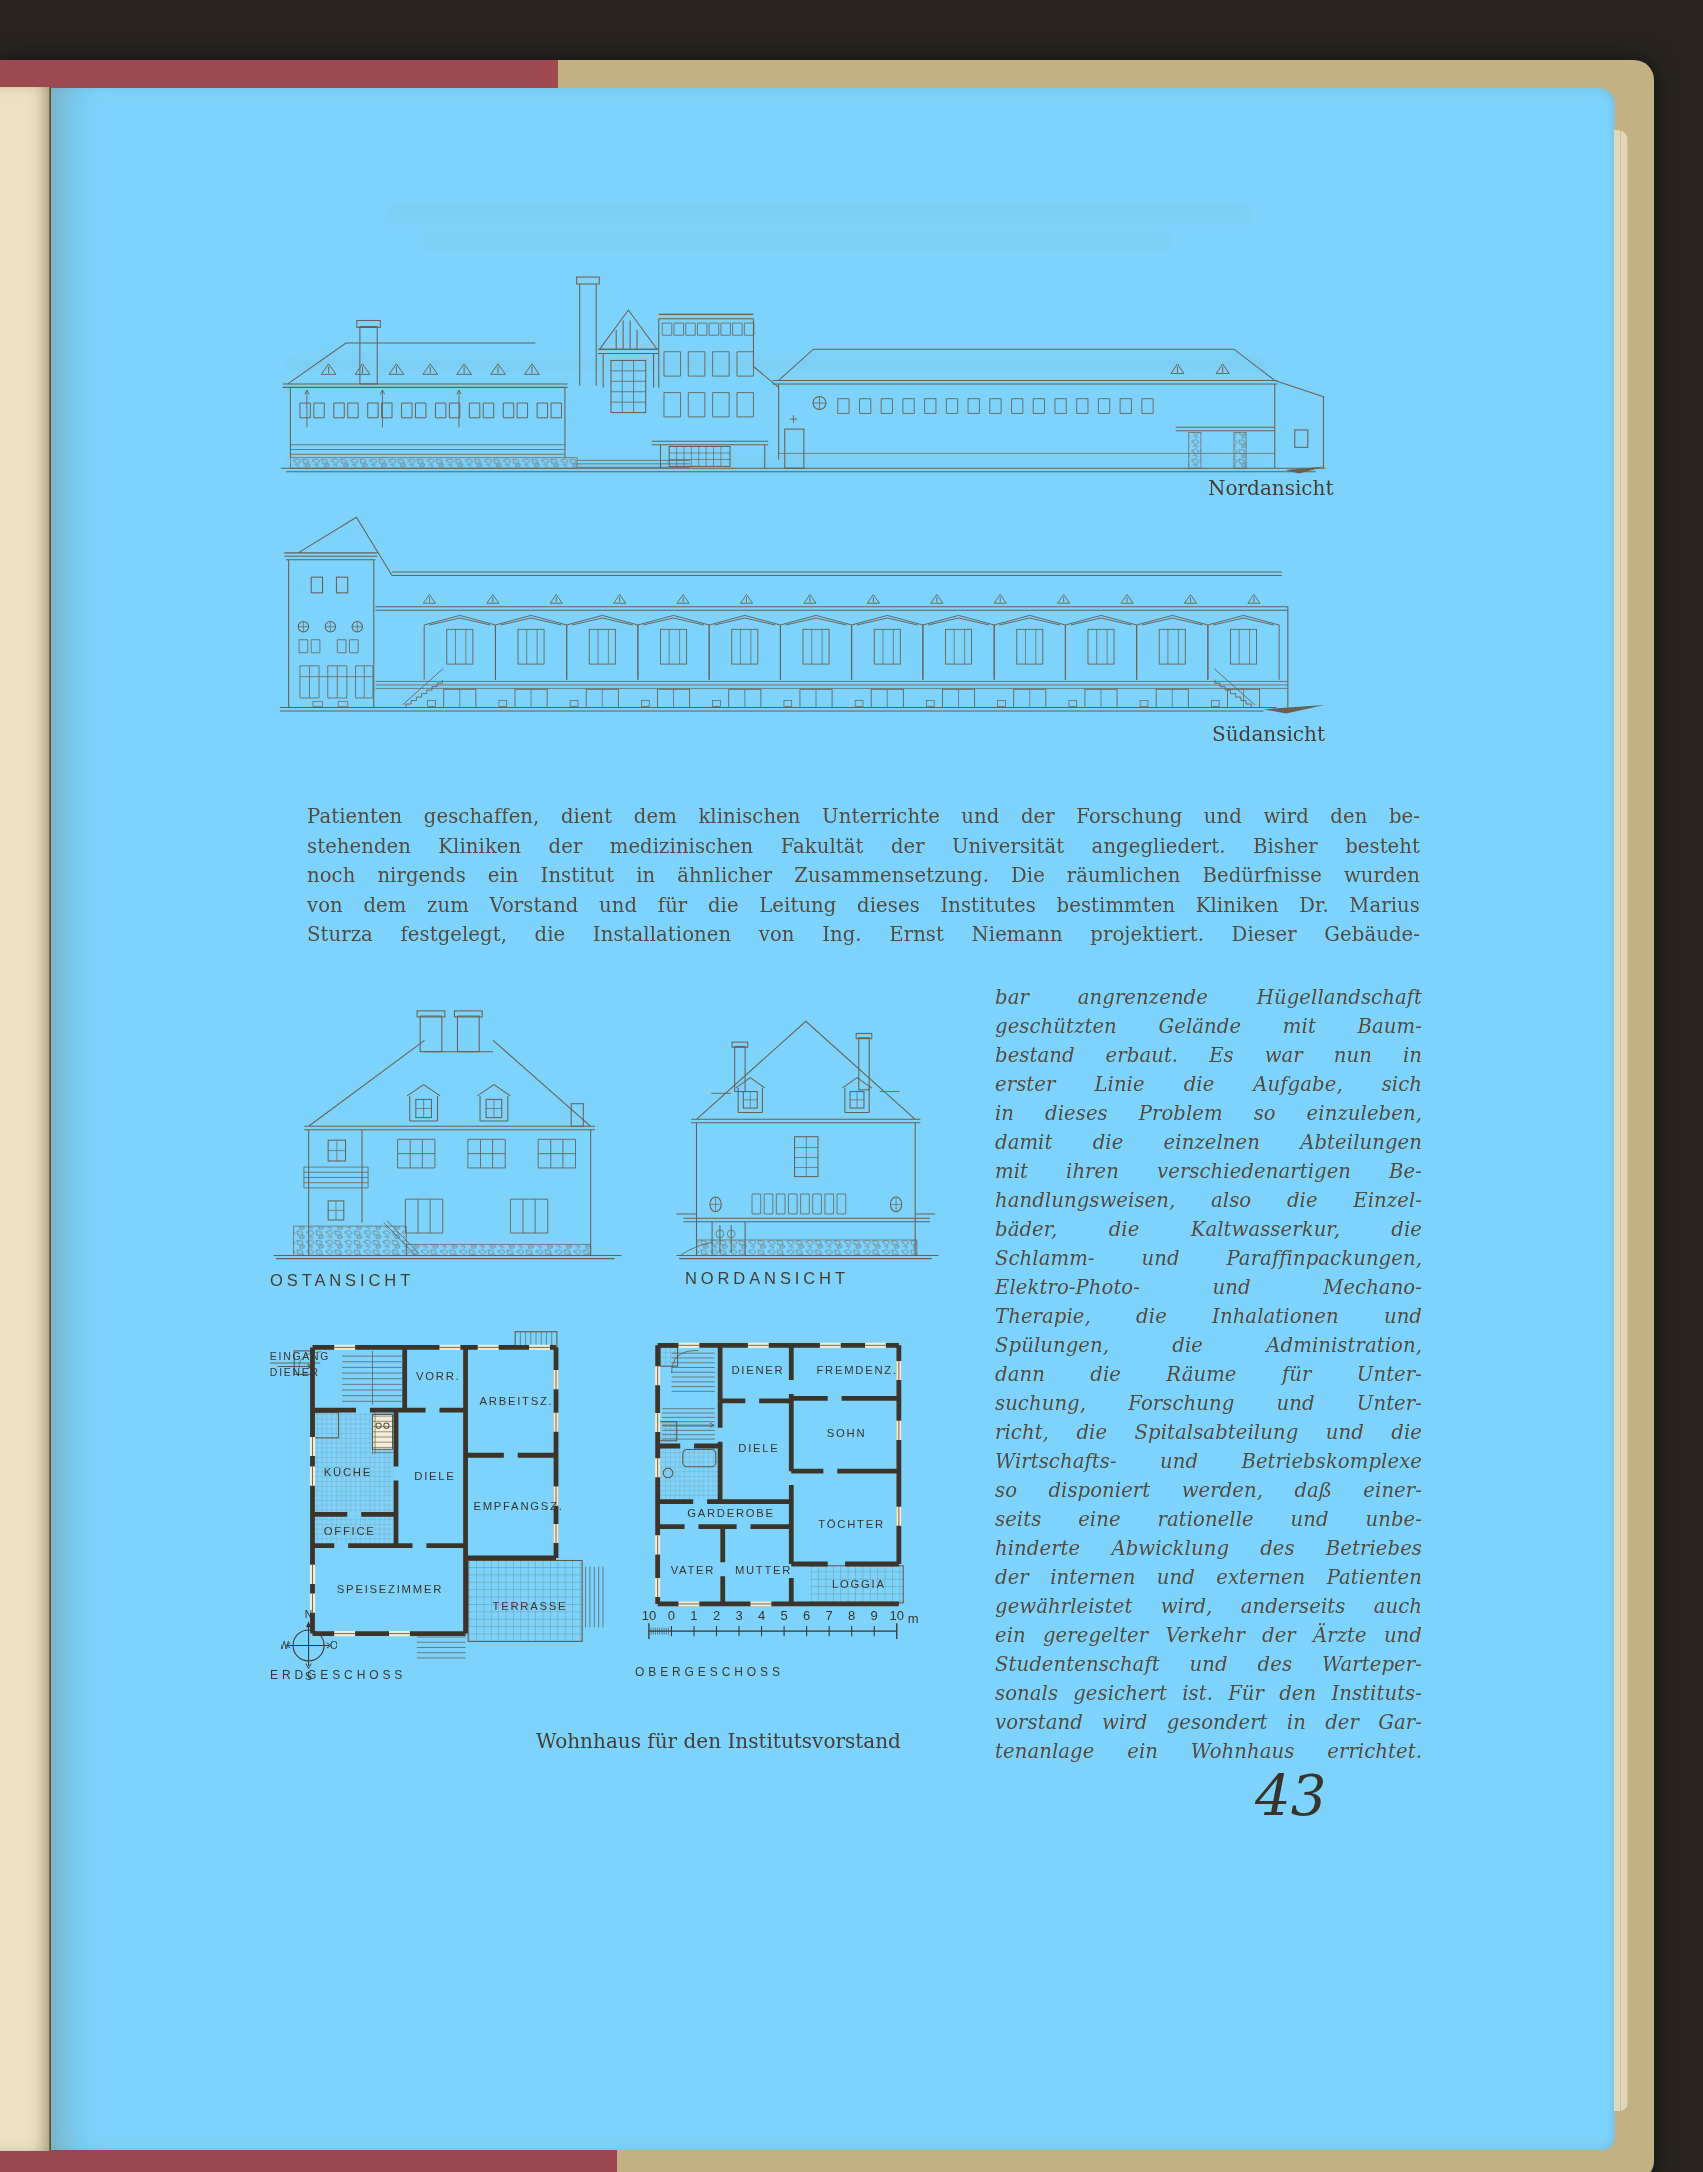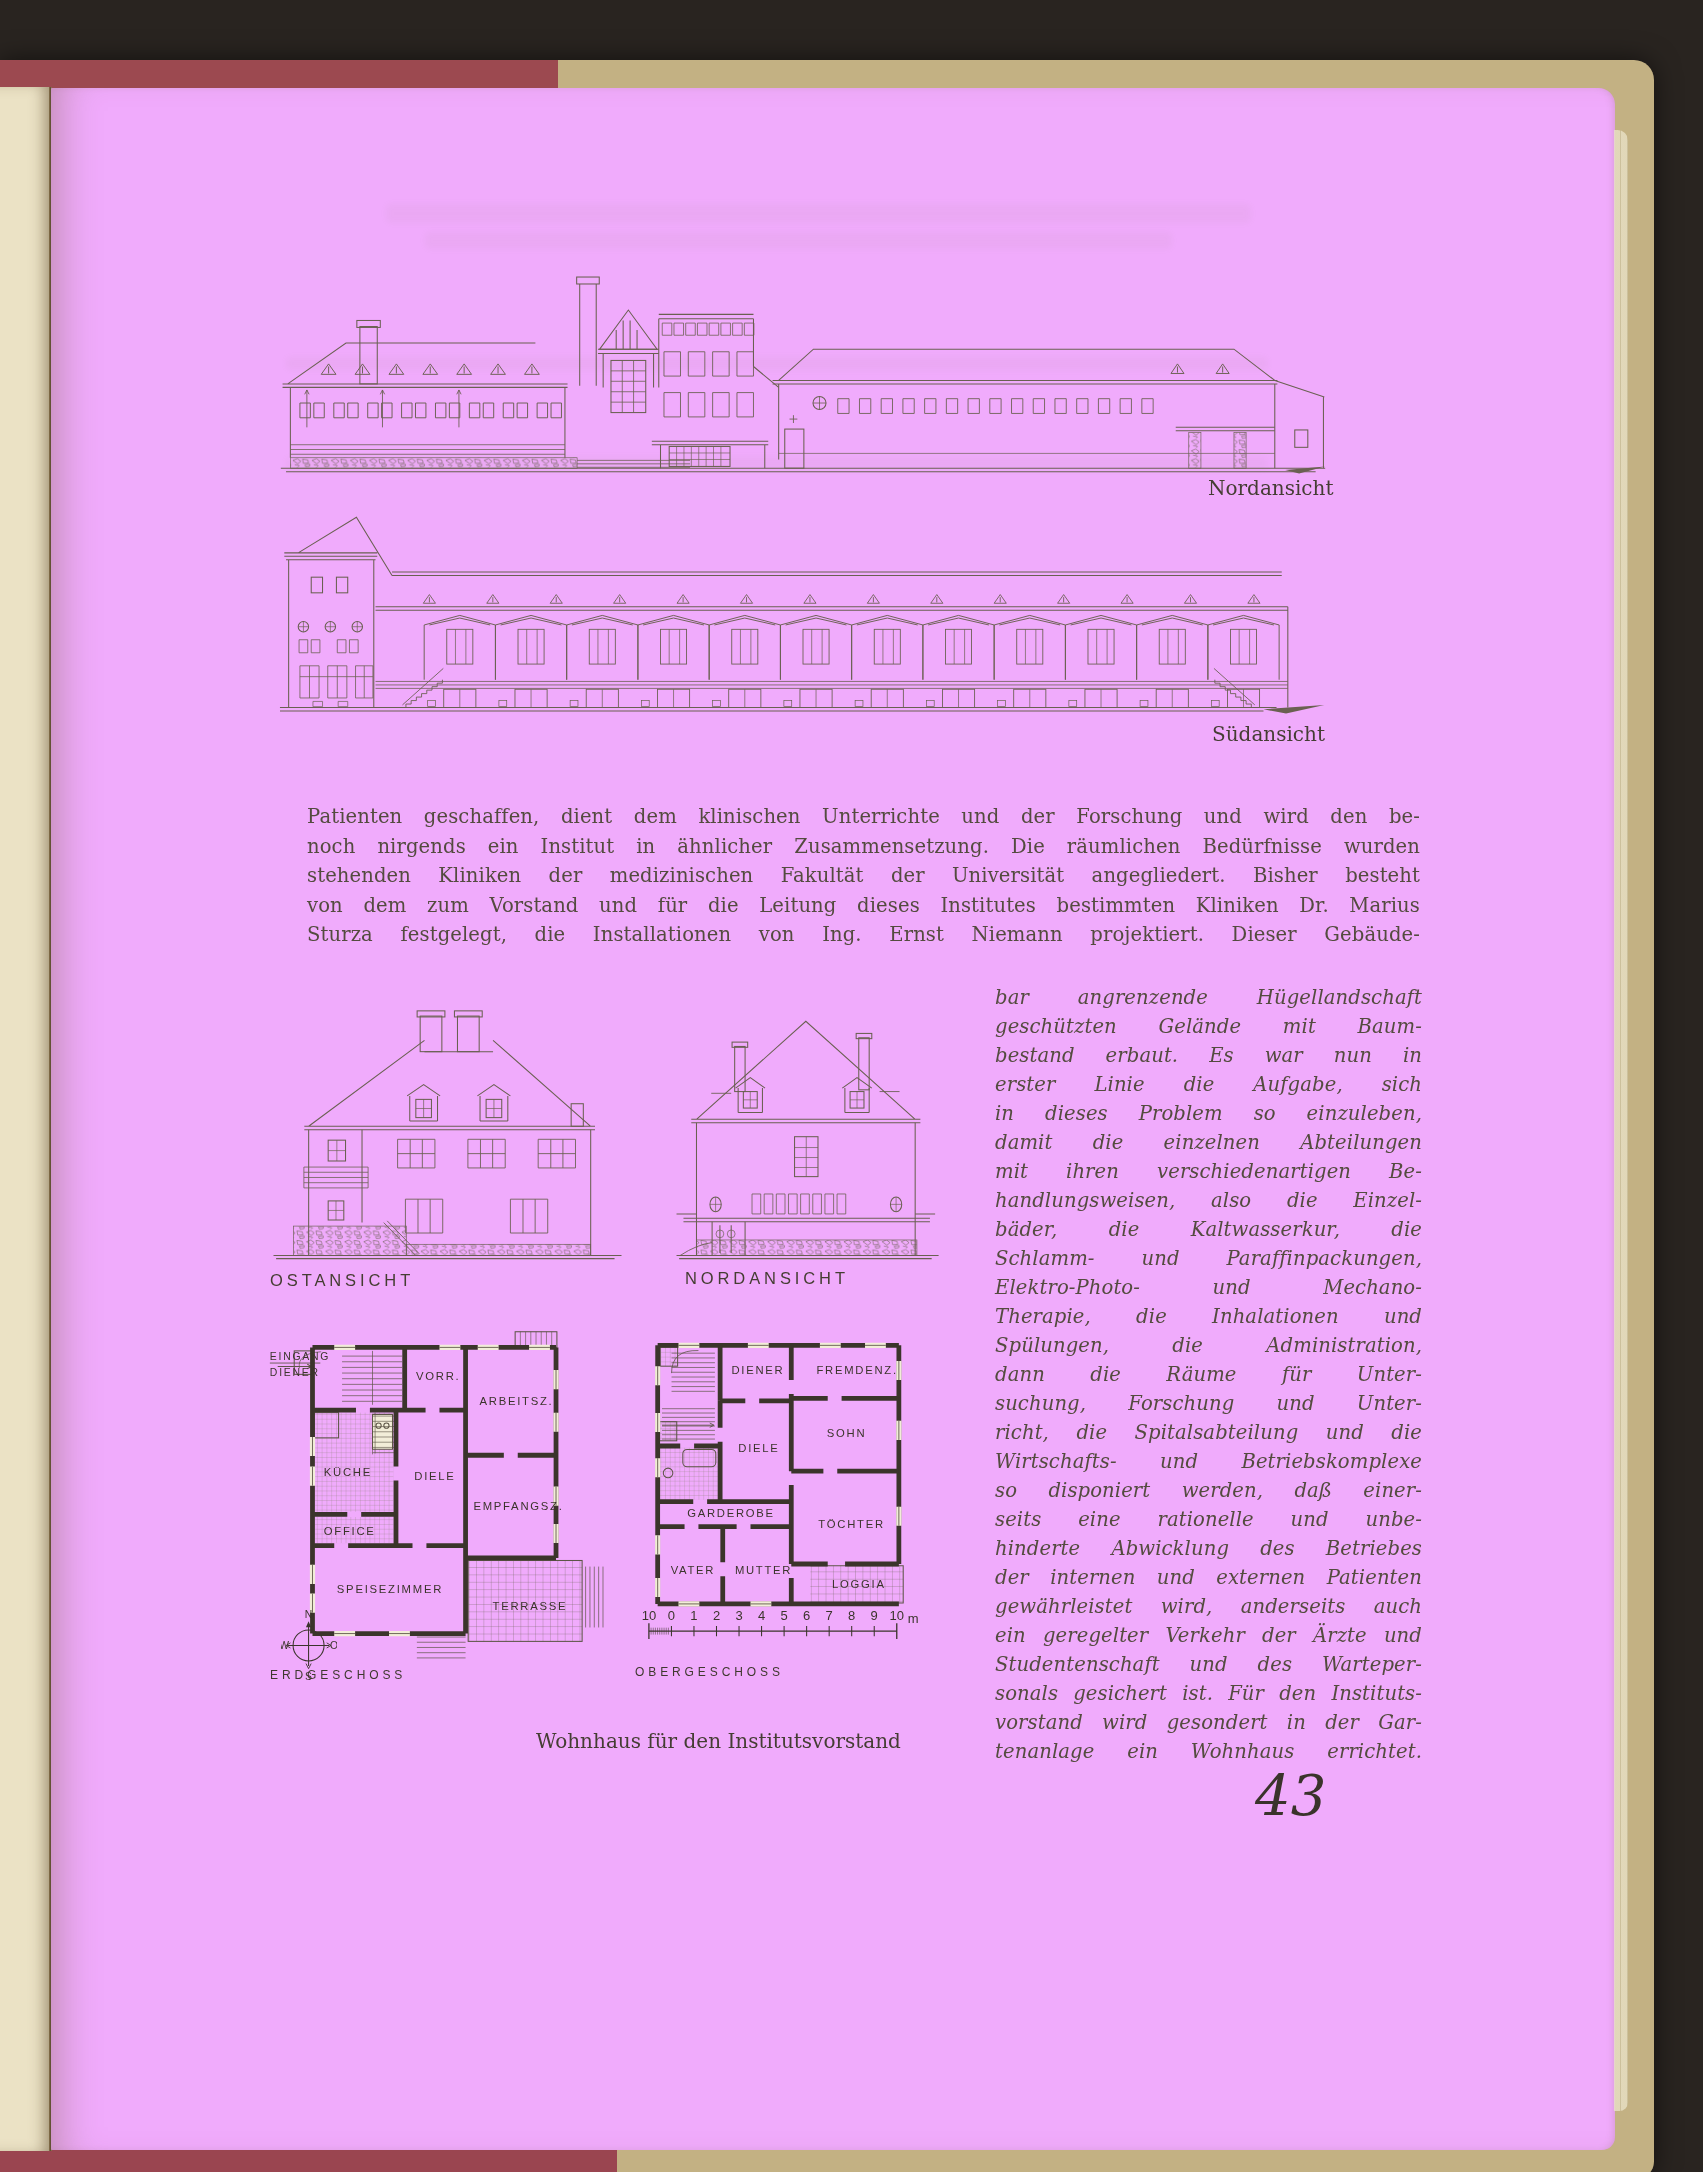--- a/index.html
+++ b/index.html
@@ -6,21 +6,21 @@
   .stage{position:relative;width:1704px;height:2203px;background:#292420;overflow:hidden;
          font-family:"DejaVu Serif",serif;color:#4c443a;}
   .cover{position:absolute;left:0;top:60px;width:1654px;height:2119px;background:#c3b183;
          border-radius:0 20px 17.4px 0;box-shadow:0 0 26px rgba(0,0,0,.55);}
   .cover-maroon-top{position:absolute;left:0;top:60px;width:558px;height:31px;background:#9c4950;}
   .cover-maroon-bottom{position:absolute;left:0;top:2147px;width:617px;height:29px;background:#9a4550;}
   .page-left-sliver{position:absolute;left:0;top:87px;width:51px;height:2064px;background:#ebe2c5;
          box-shadow:inset -12px 0 14.8px -6px rgba(95,75,45,.55);}
   .gutter{position:absolute;left:49px;top:87px;width:3px;height:2064px;
          background:linear-gradient(90deg,#8a734c,#5f4e33 55%,#9c8257);}
-  .page{position:absolute;left:51px;top:88px;width:1564px;height:2062px;background:#f0abfc;
+  .page{position:absolute;left:51px;top:88px;width:1564px;height:2062px;background:#7dd3fc;
          border-radius:0.9px 16.5px 13px 0.9px;
          box-shadow:inset 34px 0 43px -28px rgba(110,88,50,.40), inset -4.3px 0 8.7px -4.3px rgba(120,100,60,.28);}
   .page-stack{position:absolute;left:1614px;top:130px;width:14px;height:1981px;opacity:.8;
          background:repeating-linear-gradient(90deg,#e9e1c6 0 2.6px,#cfc4a2 2.6px 3.5px);border-radius:0 10.4px 8.7px 0;}
   .abs{position:absolute;}
   .jline{text-align:justify;text-align-last:justify;}
   .bodytext{font-size:19.6px;line-height:29.5px;color:#544b3f;letter-spacing:0.1px;margin-left:34px;}
   .caption{font-size:20px;color:#453d33;}
   .planlabel{font-family:"Liberation Sans",sans-serif;font-size:12px;letter-spacing:3.9px;color:#3f382e;}
   .smalllabel{font-family:"Liberation Sans",sans-serif;font-size:16.5px;letter-spacing:3.9px;color:#453d32;}
@@ -186,22 +186,22 @@
         <path d="M236 392 H2336 M236 400 H2336 M236 408 H2336" stroke-width="1.8"></path>
 
         <path d="M306 452 V444 H318 V436 H330 V428 H342 V420 H354 V412 H366 V404 H378 V396 H390 V388 M298 446 L392 362" stroke-width="2"></path>
         <path d="M2252 452 V444 H2240 V436 H2228 V428 H2216 V420 H2204 V412 H2192 V404 H2180 V396 H2168 V388 M2260 446 L2166 362" stroke-width="2"></path>
       </g>
     </svg>
     <div class="abs caption" style="left:1161px;top:634px;">Südansicht</div>
 
     <div class="abs bodytext" style="left:222px;top:714px;width:1113px;">
       <div class="jline">Patienten geschaffen, dient dem klinischen Unterrichte und der Forschung und wird den be-</div>
+      <div class="jline">stehenden Kliniken der medizinischen Fakultät der Universität angegliedert. Bisher besteht</div>
       <div class="jline">noch nirgends ein Institut in ähnlicher Zusammensetzung. Die räumlichen Bedürfnisse wurden</div>
-      <div class="jline">stehenden Kliniken der medizinischen Fakultät der Universität angegliedert. Bisher besteht</div>
       <div class="jline">von dem zum Vorstand und für die Leitung dieses Institutes bestimmten Kliniken Dr. Marius</div>
       <div class="jline">Sturza festgelegt, die Installationen von Ing. Ernst Niemann projektiert. Dieser Gebäude-</div>
     </div>
 
     <div class="abs bodytext" style="left:910px;top:895px;width:427px;line-height:29px;font-style:italic;">
       <div class="jline">bar angrenzende Hügellandschaft</div>
       <div class="jline">geschützten Gelände mit Baum-</div>
       <div class="jline">bestand erbaut. Es war nun in</div>
       <div class="jline">erster Linie die Aufgabe, sich</div>
       <div class="jline">in dieses Problem so einzuleben,</div>

